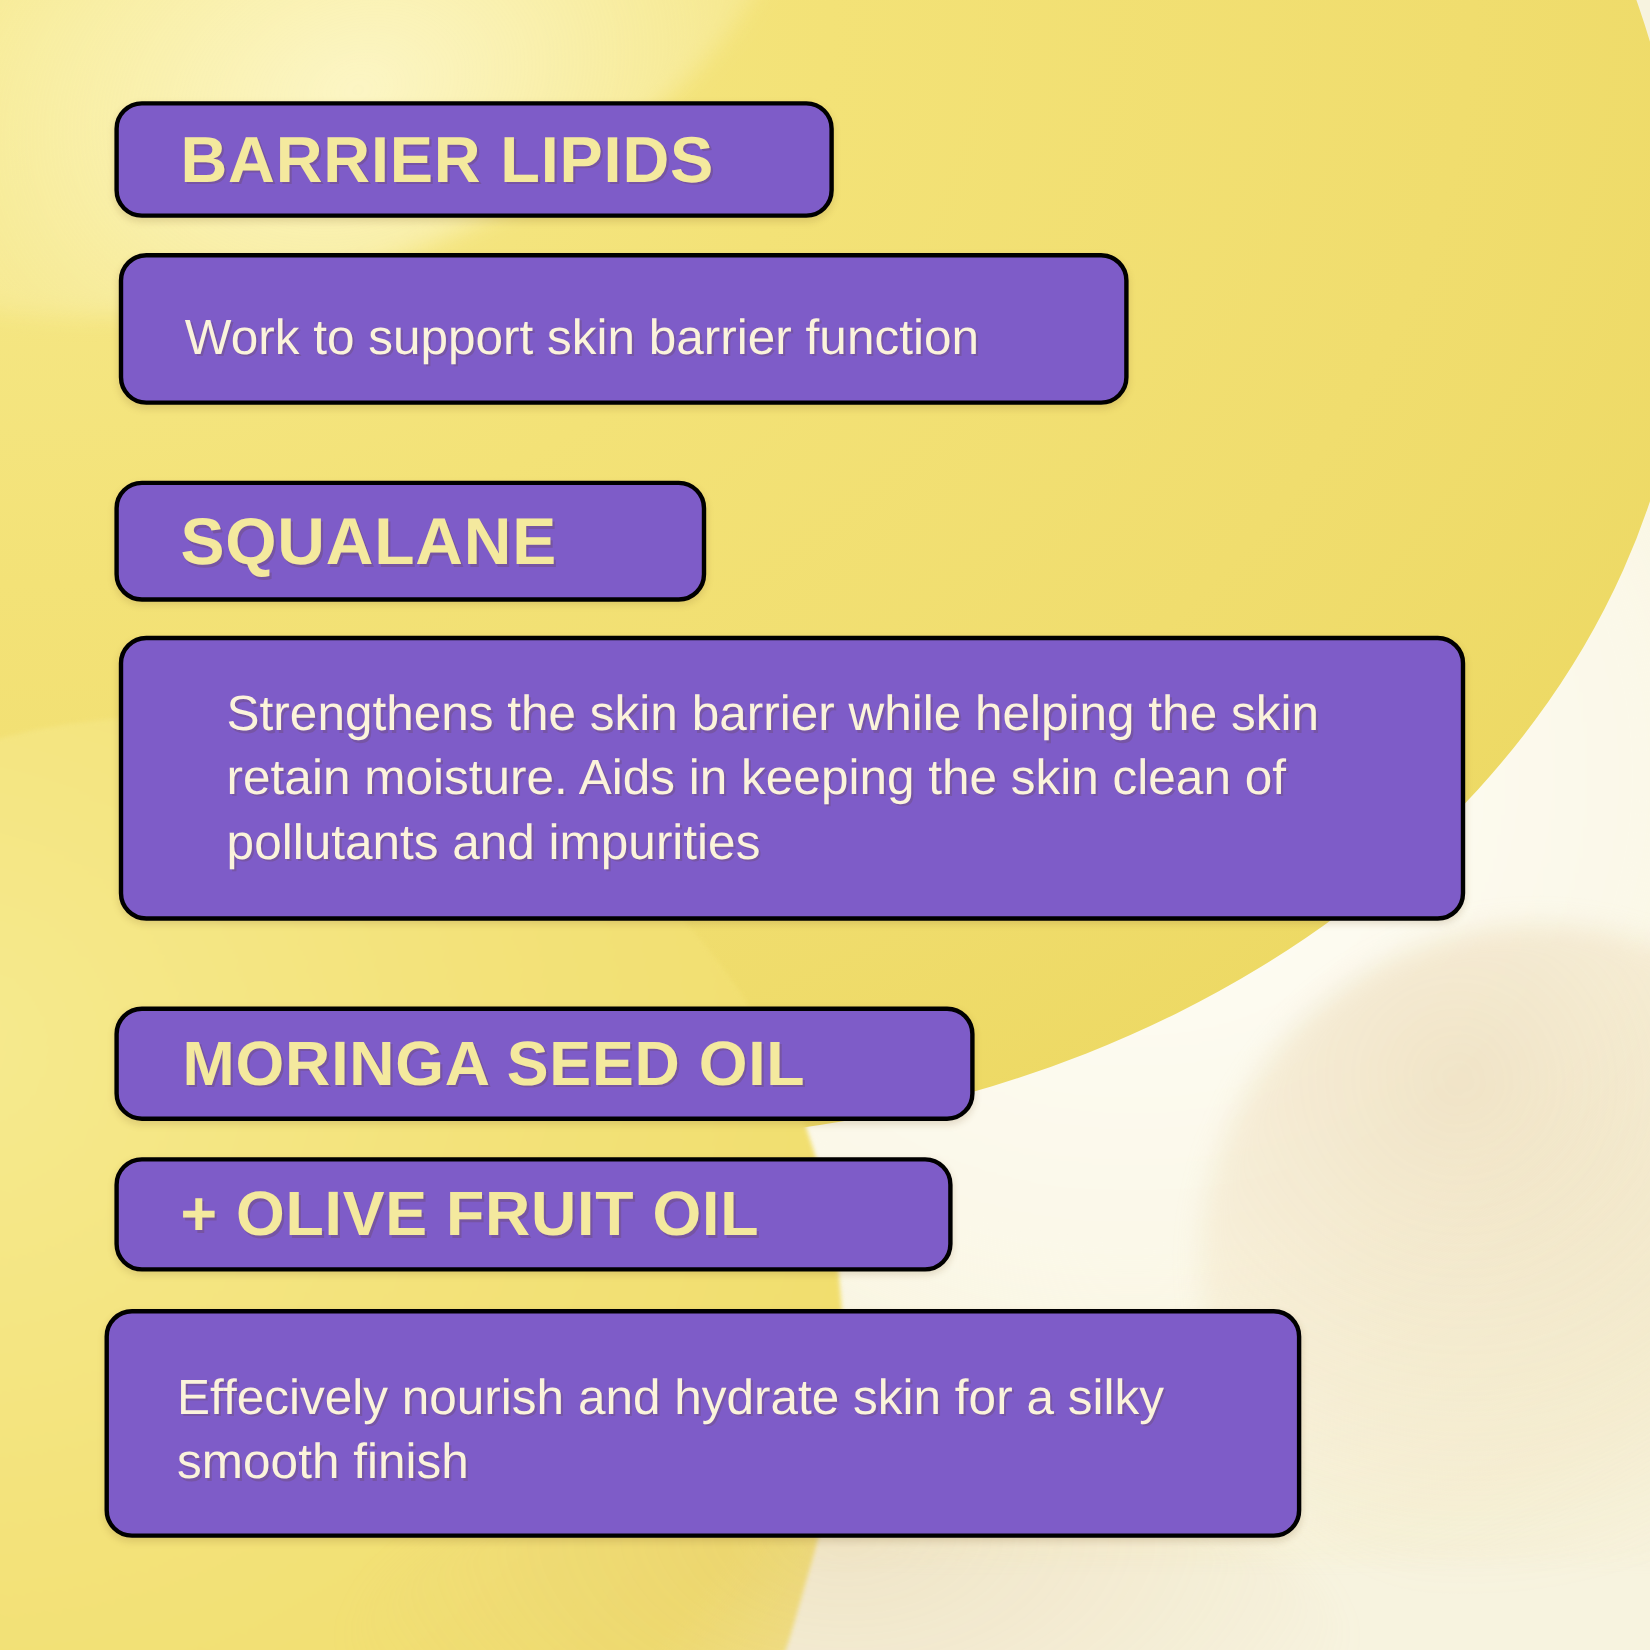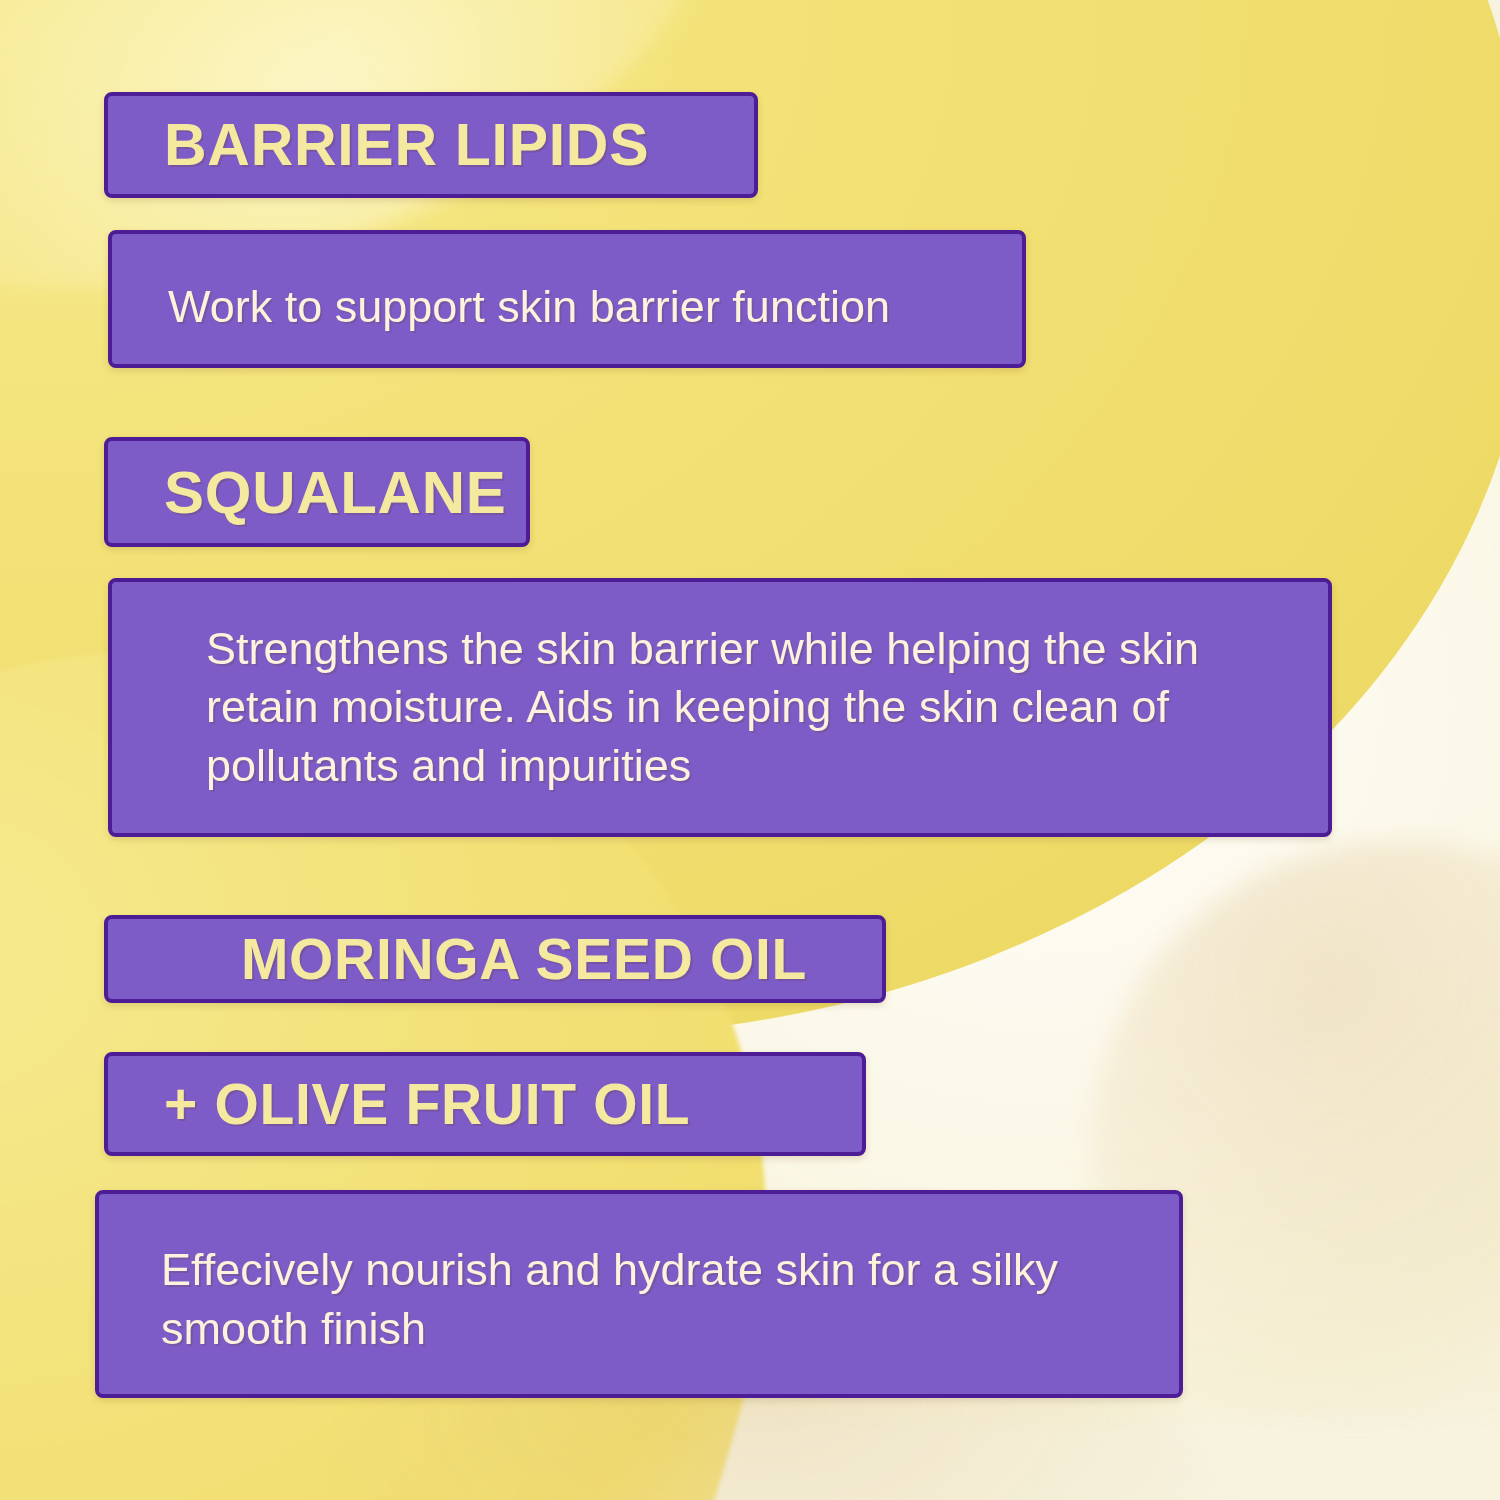--- a/index.html
+++ b/index.html
@@ -117,22 +117,22 @@
                 rgba(214,178,116,0.22) 0%, rgba(224,192,132,0.10) 50%,
                 rgba(230,200,140,0) 80%);
     filter: blur(14px);
   }
 
   
   .pill {
     position: absolute;
     box-sizing: border-box;
     background: #7E5CC8;
-    border: 4px solid #4c1d95;
-    border-radius: 8px;
+    border: 4px solid #000000;
+    border-radius: 25px;
     box-shadow: 0 3px 7px rgba(120,90,40,0.18);
     display: flex;
     align-items: center;
   }
   .pill-head {
     color: #F4E99E;
     font-weight: 700;
     letter-spacing: 0.012em;
     text-shadow: 2px 2px 0 rgba(90,60,30,0.22);
     white-space: nowrap;
@@ -143,27 +143,27 @@
     text-shadow: 2px 2px 0 rgba(90,60,30,0.20);
   }
 
   
   #pill-barrier-lipids-title { left: 104px; top: 92px;  width: 654px; height: 106px; padding: 0 0 0 56px; }
   #pill-barrier-lipids-title .pill-head { font-size: 59px; }
 
   #pill-barrier-lipids-desc  { left: 108px; top: 230px; width: 918px; height: 138px; padding: 16px 44px 0 56px; }
   #pill-barrier-lipids-desc .pill-body { font-size: 45px; line-height: 1.22; }
 
-  #pill-squalane-title       { left: 104px; top: 437px; width: 426px; height: 110px; padding: 0 0 0 56px; }
+  #pill-squalane-title       { left: 104px; top: 437px; width: 538px; height: 110px; padding: 0 0 0 56px; }
   #pill-squalane-title .pill-head { font-size: 60px; }
 
   #pill-squalane-desc        { left: 108px; top: 578px; width: 1224px; height: 259px; padding: 0 48px 0 70px; }
   #pill-squalane-desc .pill-body { font-size: 45px; line-height: 1.30; margin-left: 24px; }
 
-  #pill-moringa-title        { left: 104px; top: 915px; width: 782px; height: 88px; padding: 0 0 0 58px; justify-content: center; }
+  #pill-moringa-title        { left: 104px; top: 915px; width: 782px; height: 104px; padding: 0 0 0 58px; }
   #pill-moringa-title .pill-head { font-size: 57px; }
 
   #pill-olive-title          { left: 104px; top: 1052px; width: 762px; height: 104px; padding: 0 0 0 56px; }
   #pill-olive-title .pill-head { font-size: 57px; }
 
   #pill-blend-desc           { left: 95px; top: 1190px; width: 1088px; height: 208px; padding: 0 44px 0 62px; }
   #pill-blend-desc .pill-body { font-size: 45px; line-height: 1.32; margin-top: 10px; }
 </style>
 </head>
 <body>

